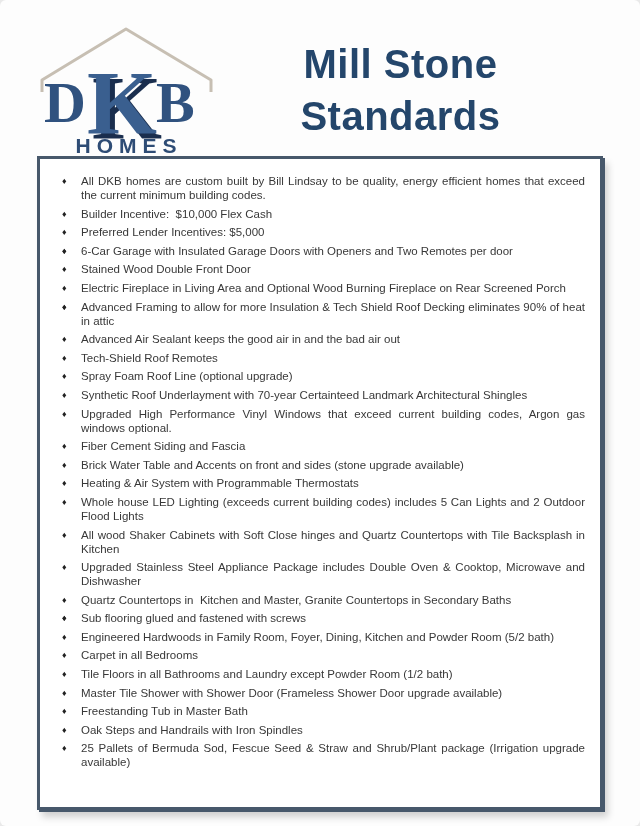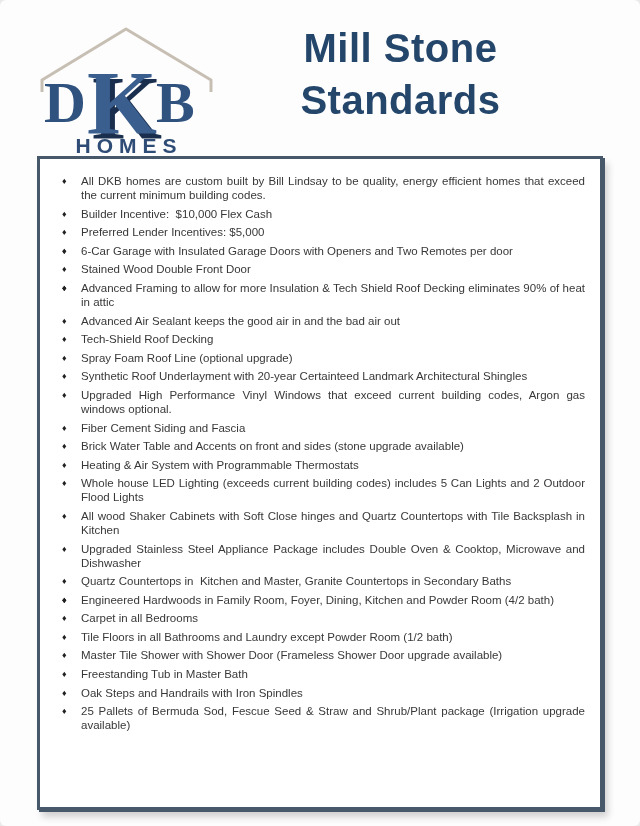--- a/index.html
+++ b/index.html
@@ -32,20 +32,21 @@
     font-weight: bold;
   }
   .logo .homes-text {
     font-family: "Liberation Sans", sans-serif;
     font-weight: bold;
     letter-spacing: 6px;
   }
   .title-block {
     flex: 1 1 auto;
     text-align: center;
+    margin-top: 16px;
     padding-right: 28px;
     color: #24466b;
     font-weight: bold;
     font-size: 40px;
     line-height: 52px;
     letter-spacing: 0.5px;
   }
   
   .standards-box {
     margin: 4px auto 0 auto;
@@ -109,38 +110,38 @@
   </div>
 
   <div class="standards-box">
     <ul class="standards-list">
         <li><span class="bullet">♦</span><span>All DKB homes are custom built by Bill Lindsay to be quality, energy efficient homes that exceed the current minimum building codes.</span></li>
         <li><span class="bullet">♦</span><span>Builder Incentive:  $10,000 Flex Cash</span></li>
         <li><span class="bullet">♦</span><span>Preferred Lender Incentives: $5,000</span></li>
         <li><span class="bullet">♦</span></li>
         <li><span class="bullet">♦</span><span>6-Car Garage with Insulated Garage Doors with Openers and Two Remotes per door</span></li>
         <li><span class="bullet">♦</span><span>Stained Wood Double Front Door</span></li>
-        <li><span class="bullet">♦</span></li>
+        <li><span class="bullet">♦</span><span>Electric Fireplace in Living Area and Optional Wood Burning Fireplace on Rear Screened Porch</span></li>
         <li><span class="bullet">♦</span></li>
         <li><span class="bullet">♦</span><span>Advanced Framing to allow for more Insulation &amp; Tech Shield Roof Decking eliminates 90% of heat in attic</span></li>
         <li><span class="bullet">♦</span><span>Advanced Air Sealant keeps the good air in and the bad air out</span></li>
-        <li><span class="bullet">♦</span><span>Tech-Shield Roof Decking</span></li>
+        <li><span class="bullet">♦</span><span>Tech-Shield Roof Remotes</span></li>
         <li><span class="bullet">♦</span><span>Spray Foam Roof Line (optional upgrade)</span></li>
-        <li><span class="bullet">♦</span><span>Synthetic Roof Underlayment with 20-year Certainteed Landmark Architectural Shingles</span></li>
+        <li><span class="bullet">♦</span><span>Synthetic Roof Underlayment with 70-year Certainteed Landmark Architectural Shingles</span></li>
         <li><span class="bullet">♦</span><span>Upgraded High Performance Vinyl Windows that exceed current building codes, Argon gas windows optional.</span></li>
         <li><span class="bullet">♦</span><span>Fiber Cement Siding and Fascia</span></li>
         <li><span class="bullet">♦</span><span>Brick Water Table and Accents on front and sides (stone upgrade available)</span></li>
         <li><span class="bullet">♦</span><span>Heating &amp; Air System with Programmable Thermostats</span></li>
         <li><span class="bullet">♦</span><span>Whole house LED Lighting (exceeds current building codes) includes 5 Can Lights and 2 Outdoor Flood Lights</span></li>
         <li><span class="bullet">♦</span><span>All wood Shaker Cabinets with Soft Close hinges and Quartz Countertops with Tile Backsplash in Kitchen</span></li>
         <li><span class="bullet">♦</span><span>Upgraded Stainless Steel Appliance Package includes Double Oven &amp; Cooktop, Microwave and Dishwasher</span></li>
         <li><span class="bullet">♦</span><span>Quartz Countertops in  Kitchen and Master, Granite Countertops in Secondary Baths</span></li>
         <li><span class="bullet">♦</span></li>
-        <li><span class="bullet">♦</span></li>
-        <li><span class="bullet">♦</span><span>Engineered Hardwoods in Family Room, Foyer, Dining, Kitchen and Powder Room (4/2 bath)</span></li>
+        <li><span class="bullet">♦</span><span>Sub flooring glued and fastened with screws</span></li>
+        <li><span class="bullet">♦</span><span>Engineered Hardwoods in Family Room, Foyer, Dining, Kitchen and Powder Room (5/2 bath)</span></li>
         <li><span class="bullet">♦</span><span>Carpet in all Bedrooms</span></li>
         <li><span class="bullet">♦</span><span>Tile Floors in all Bathrooms and Laundry except Powder Room (1/2 bath)</span></li>
         <li><span class="bullet">♦</span><span>Master Tile Shower with Shower Door (Frameless Shower Door upgrade available)</span></li>
         <li><span class="bullet">♦</span><span>Freestanding Tub in Master Bath</span></li>
         <li><span class="bullet">♦</span><span>Oak Steps and Handrails with Iron Spindles</span></li>
         <li><span class="bullet">♦</span><span>25 Pallets of Bermuda Sod, Fescue Seed &amp; Straw and Shrub/Plant package (Irrigation upgrade available)</span></li>
       </ul>
   </div>
 
 </div>

